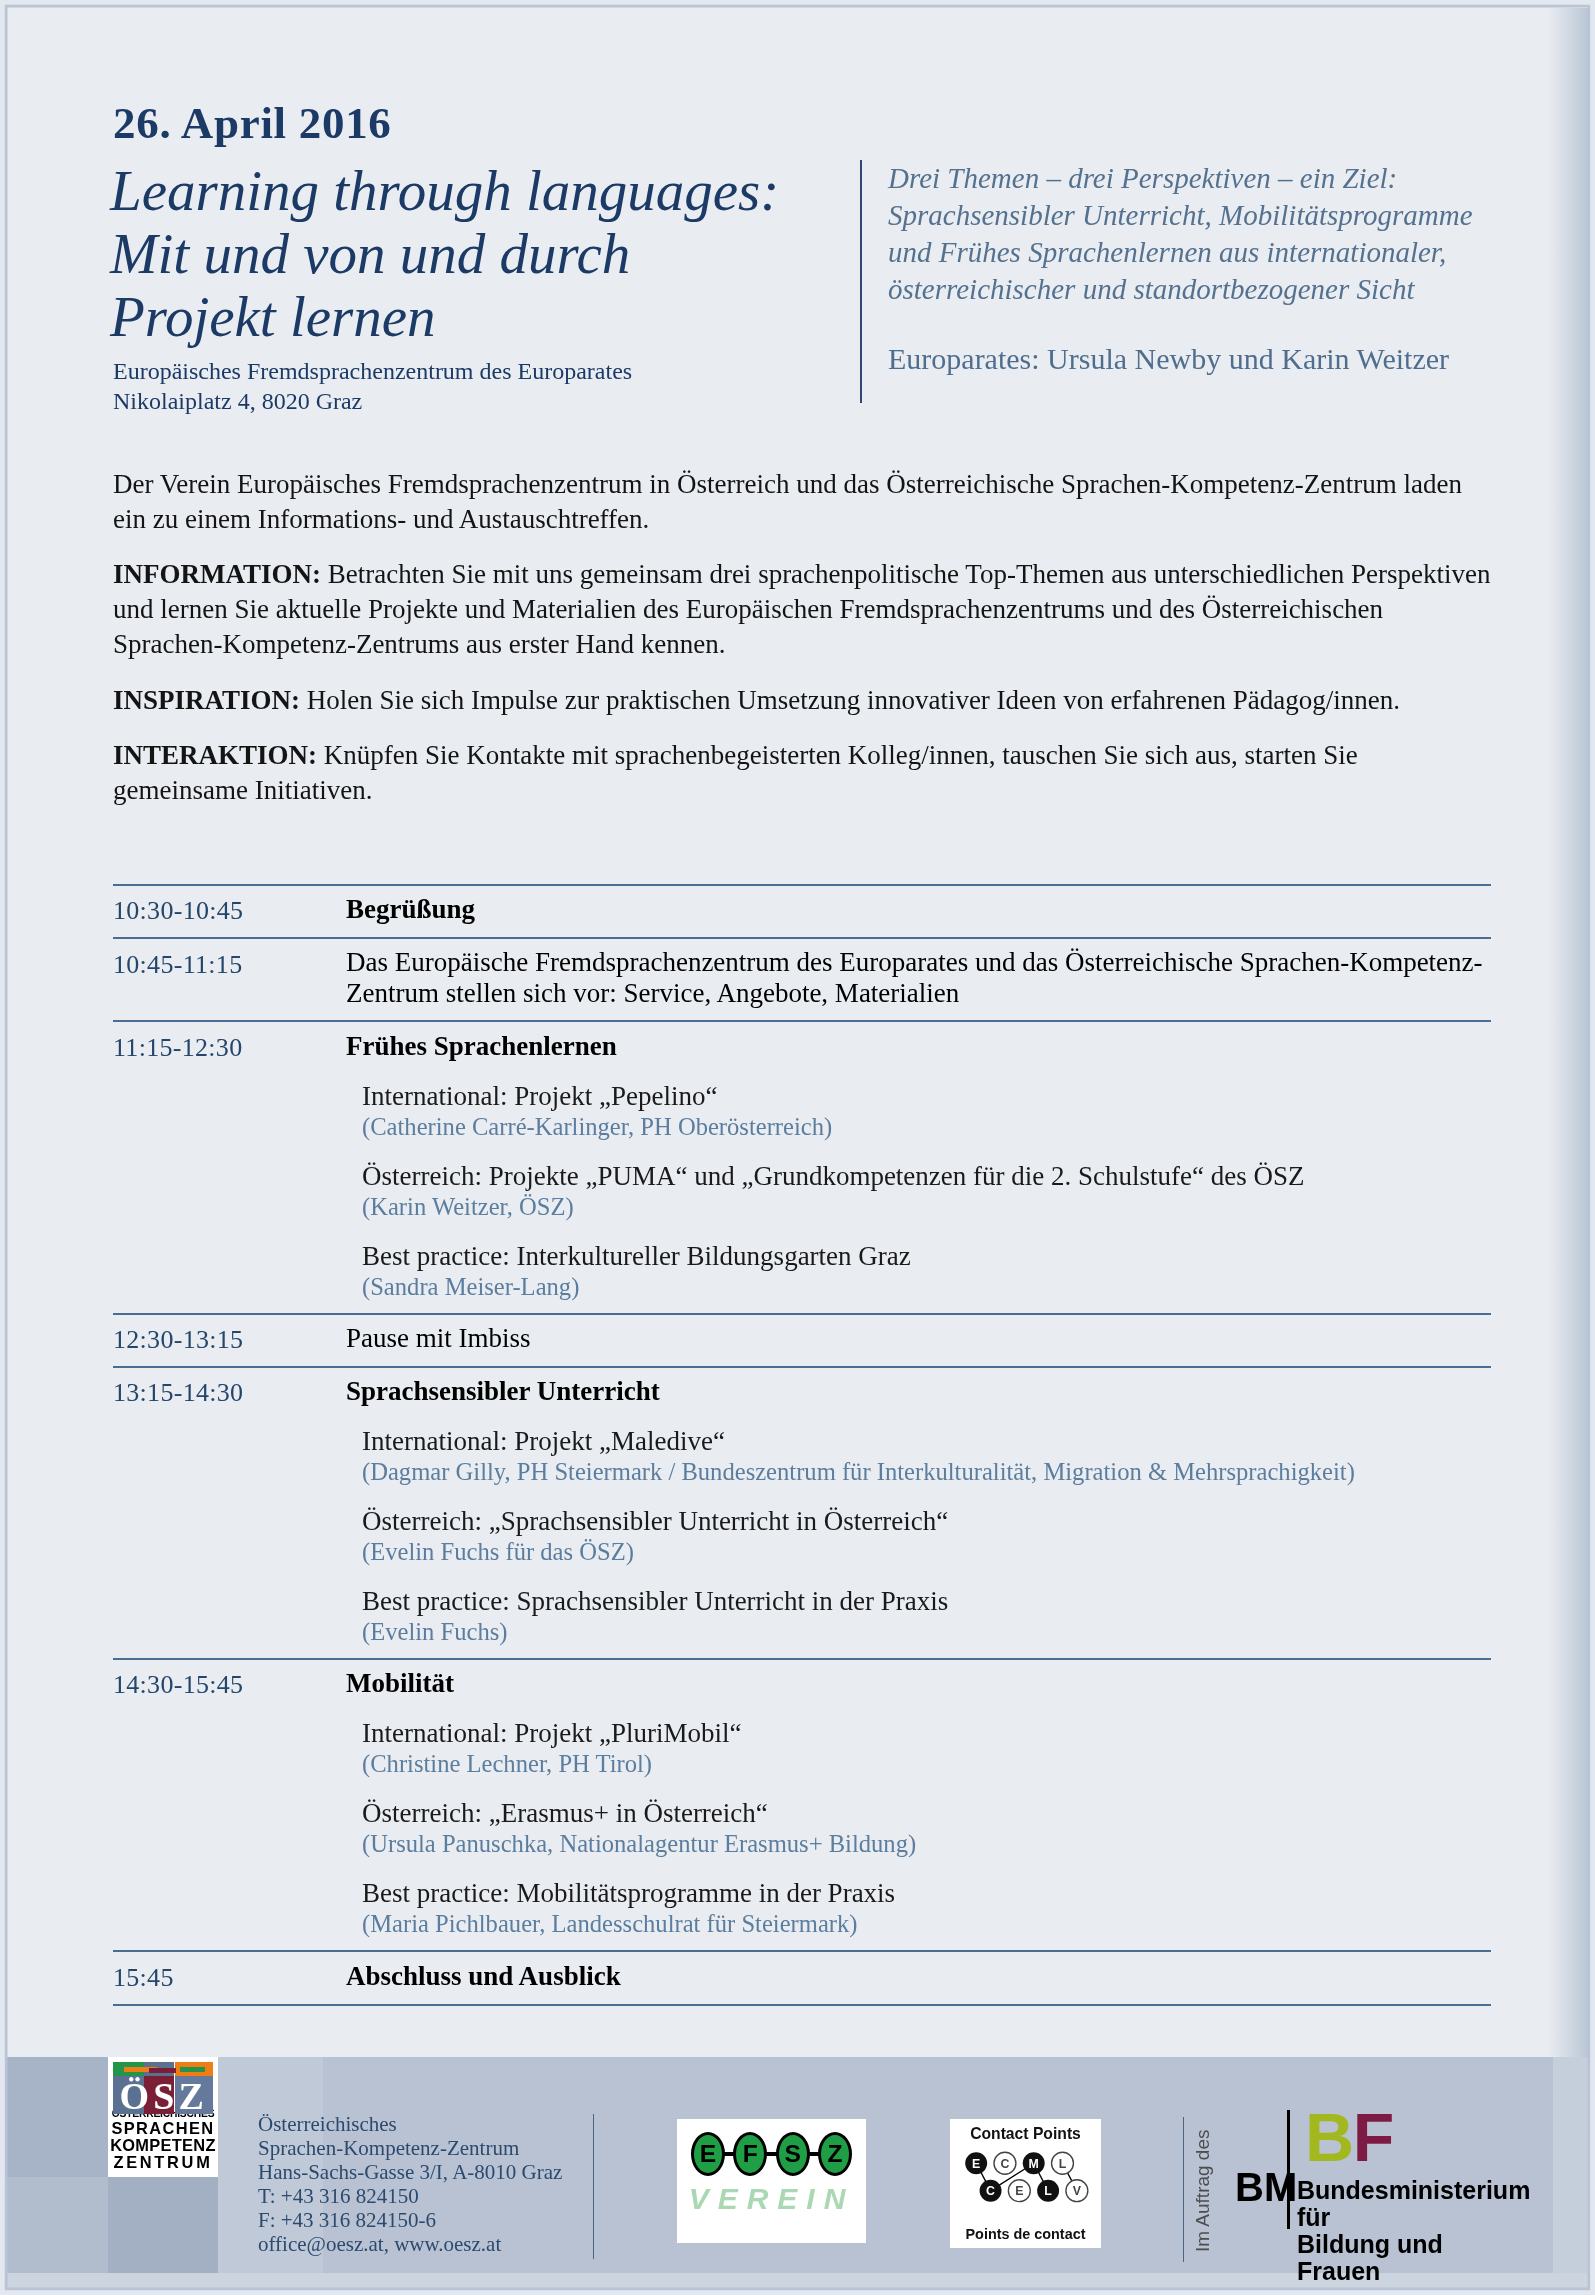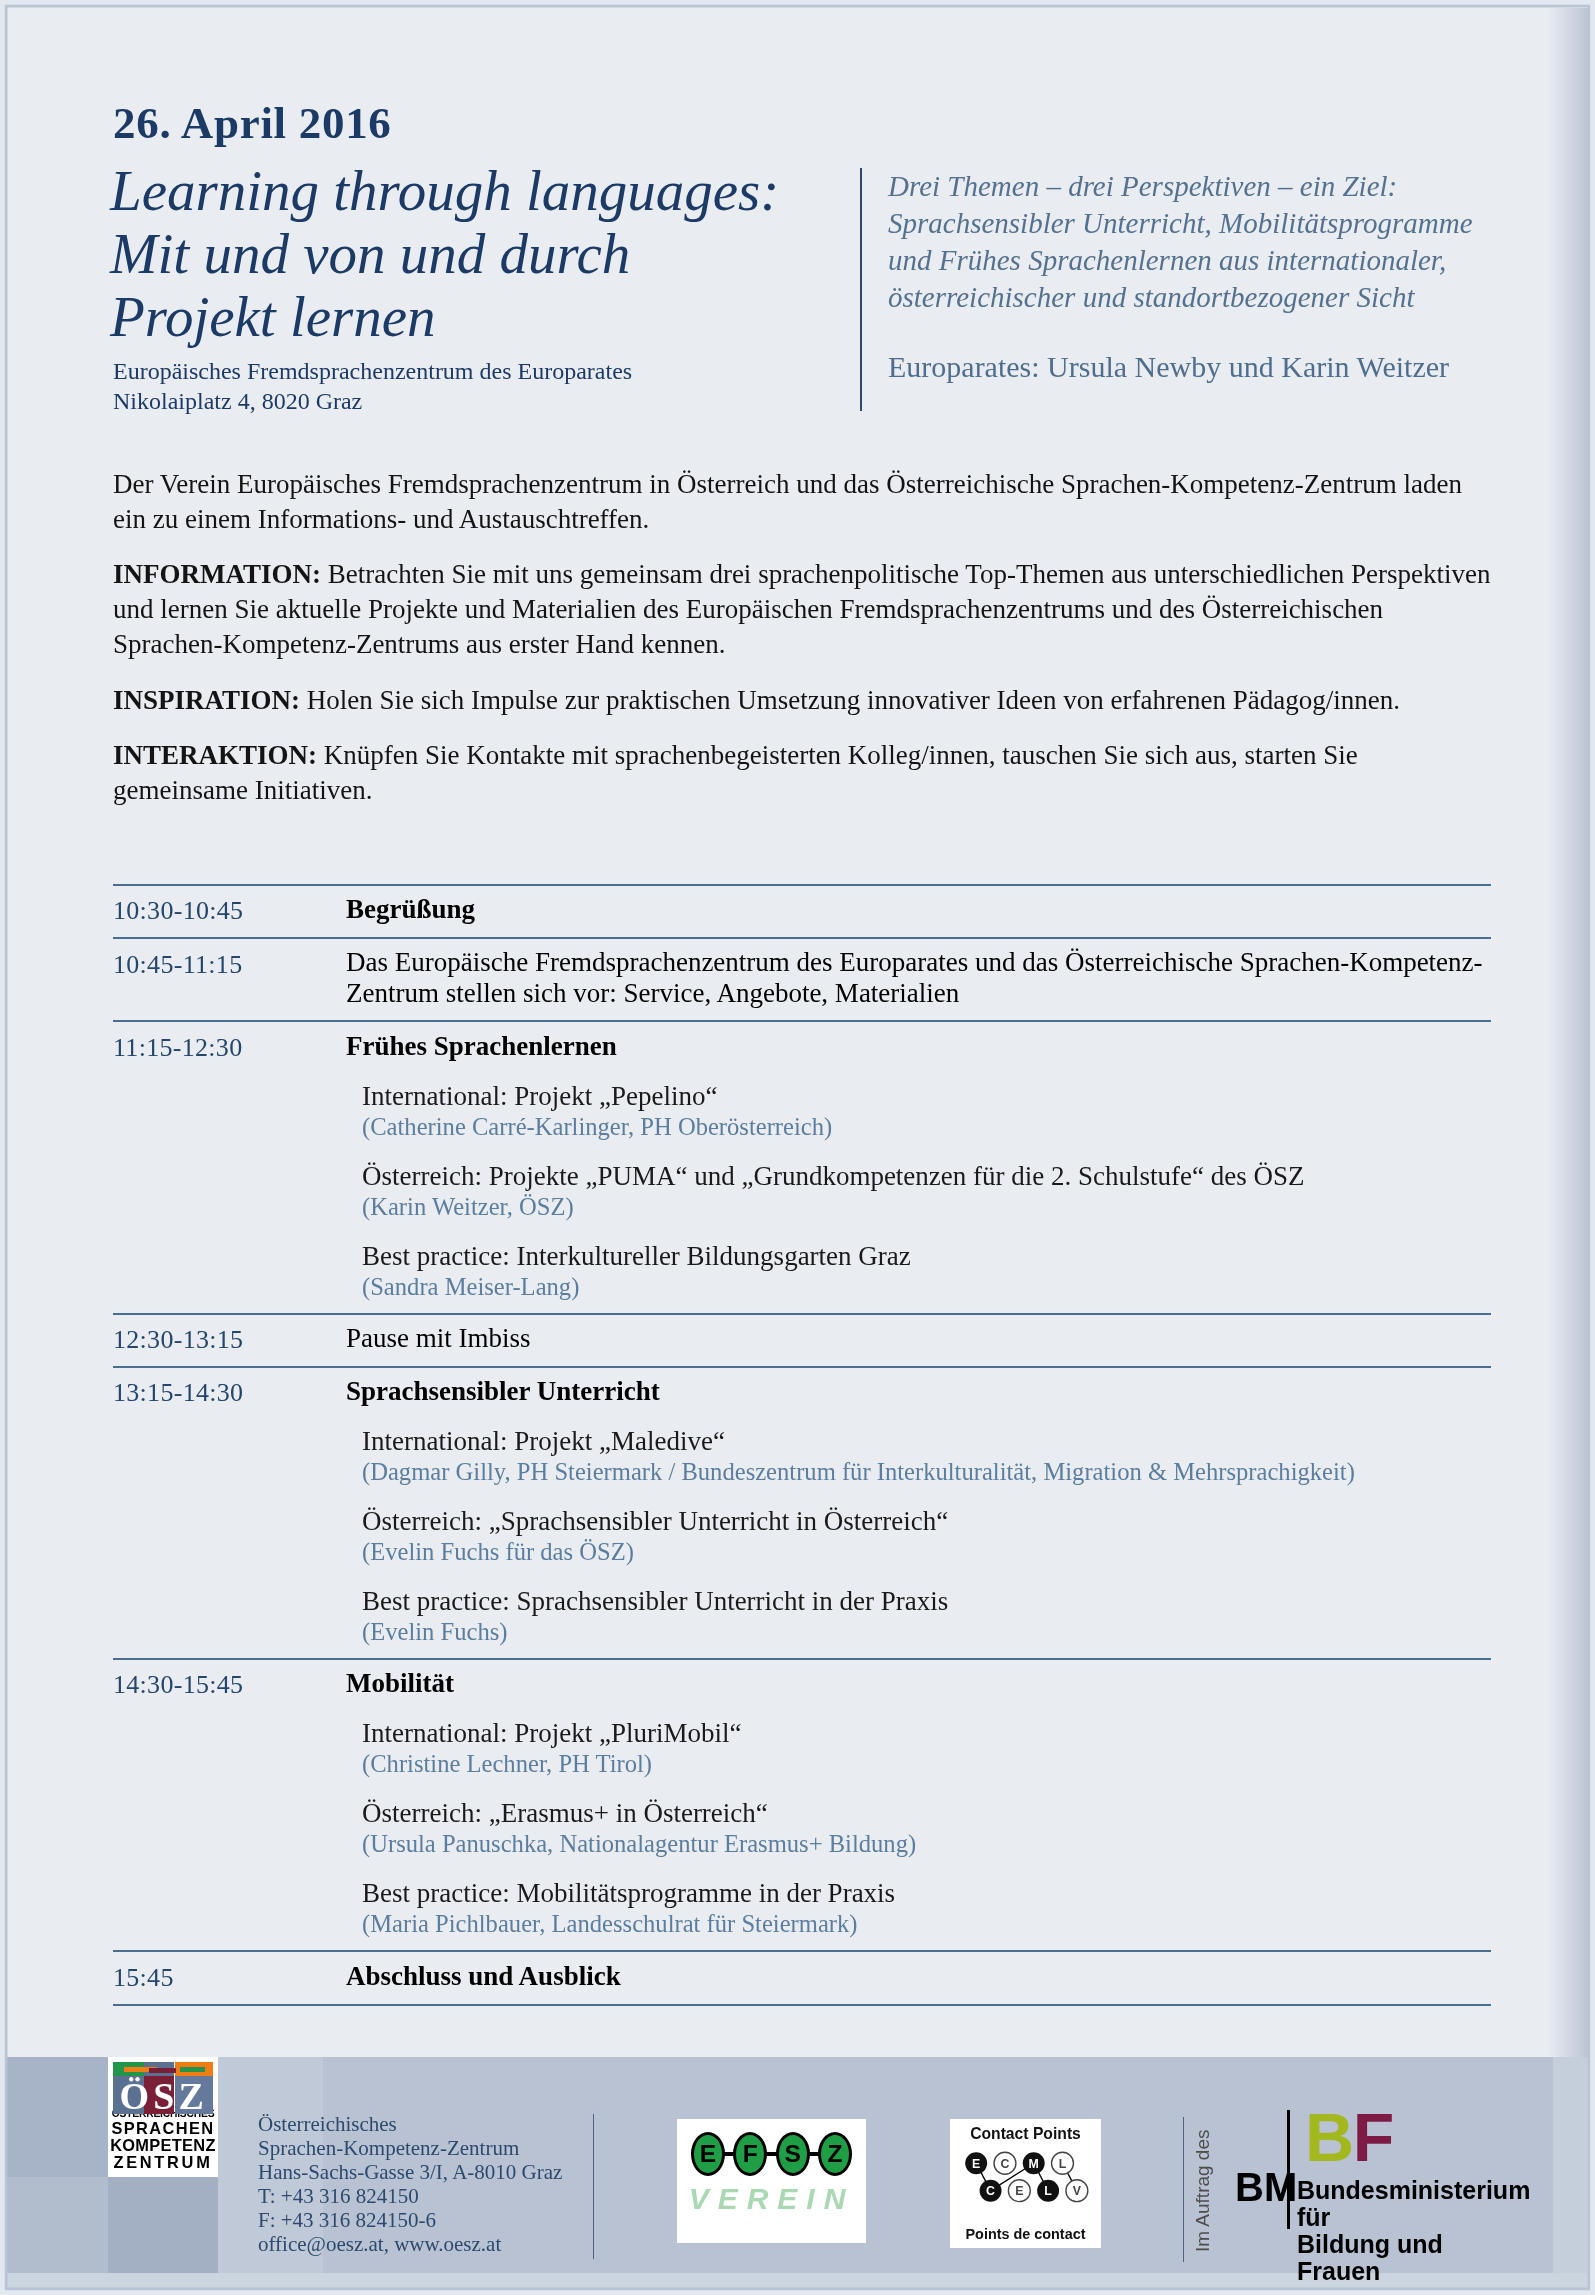--- a/index.html
+++ b/index.html
@@ -26,21 +26,21 @@
   }
   .headline {
     position:absolute; left:110px; top:159px;
     font-size:57px; font-style:italic; color:#1c3a66; line-height:63px; white-space:nowrap;
   }
   .venue {
     position:absolute; left:113px; top:356px;
     font-size:24px; font-weight:normal; color:#1c3a66; line-height:30px;
   }
   .sideblock {
-    position:absolute; left:860px; top:168px; width:636px;
+    position:absolute; left:860px; top:160px; width:636px;
     border-left:2.1px solid #2c4a6e; padding-left:26px; min-height:243px;
   }
   .sideblock .sline { font-size:29px; font-style:italic; color:#54718f; line-height:37px; white-space:nowrap; }
   .moderation { margin-top:34px; font-size:30px; color:#4f6e8e; }
 
   
   .intro { position:absolute; left:113px; top:457px; width:1382px; padding-top:9.6px; }
   .intro p { margin:0 0 20.5px 0; font-size:27px; line-height:35px; color:#141414; }
   .intro strong { font-weight:bold; }
 

